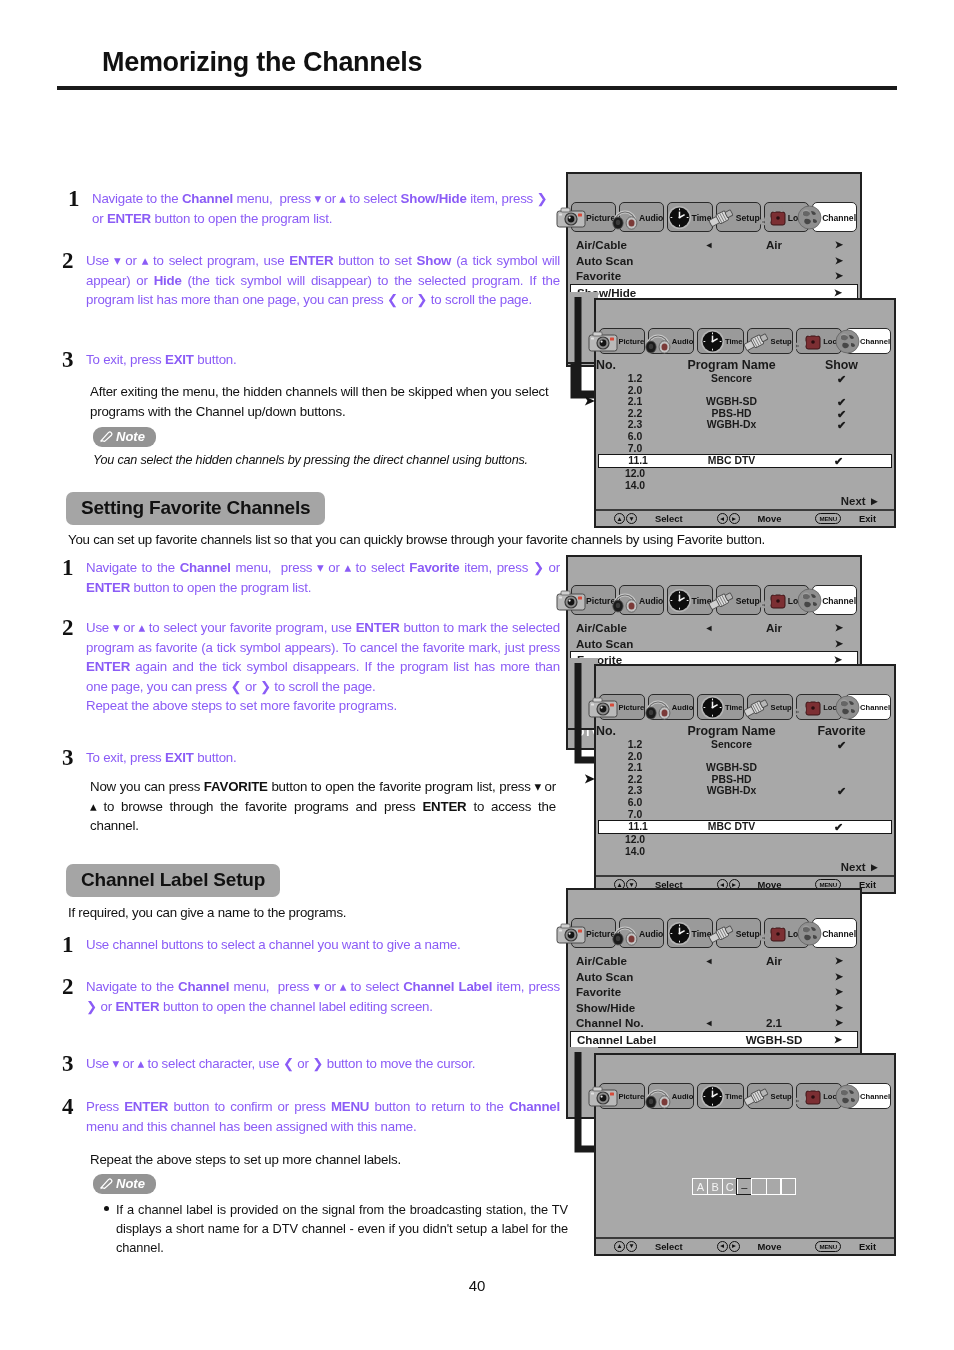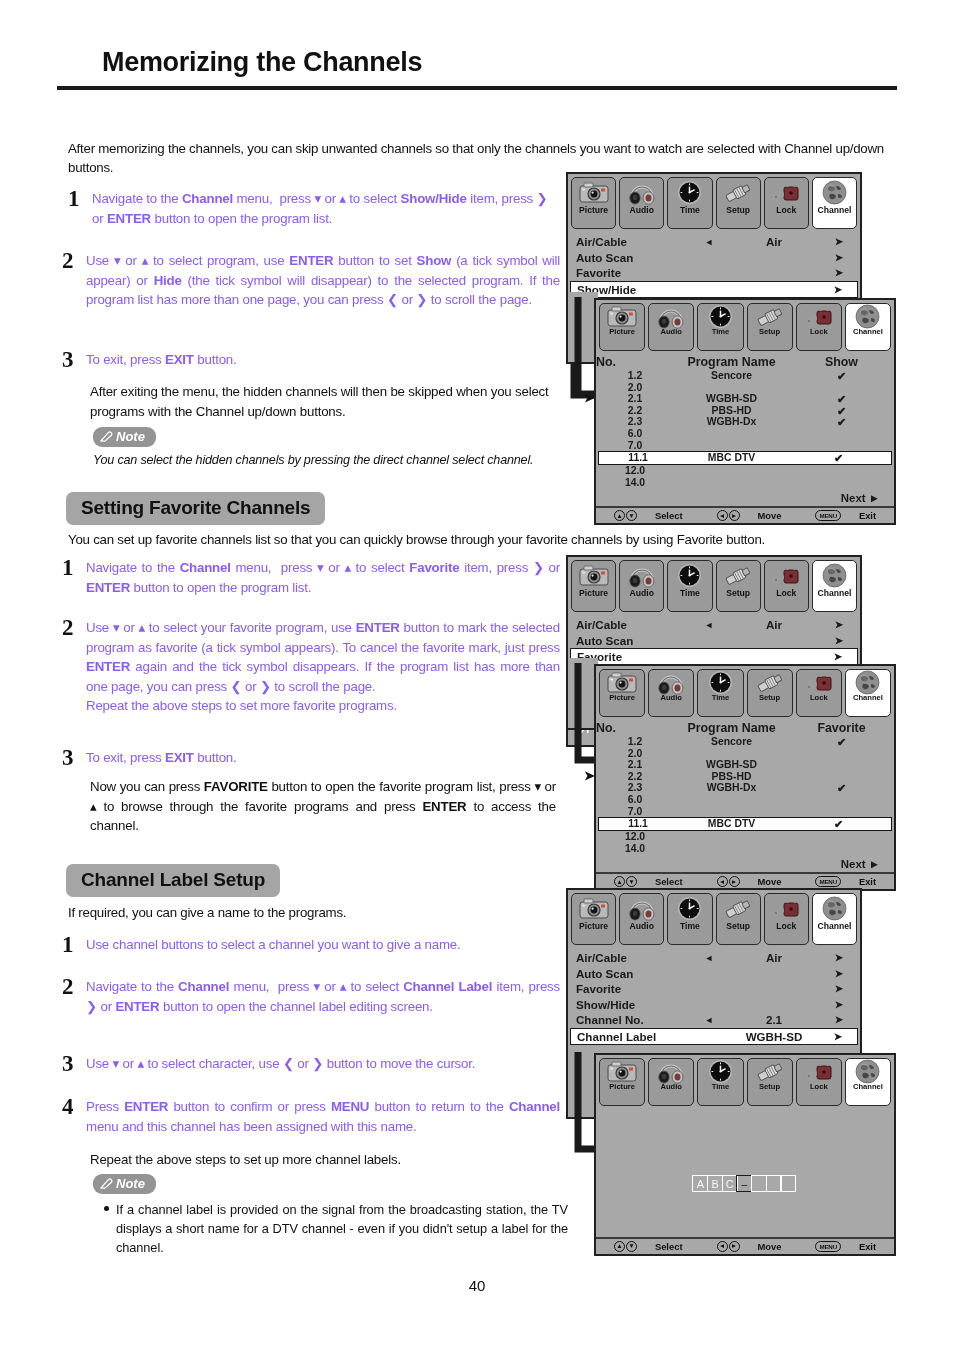--- a/index.html
+++ b/index.html
@@ -99,24 +99,25 @@
   }
   .osd-iconbar {
     display: flex; gap: 3px;
     padding: 3px 3px 2px 3px;
   }
   .osd-icon {
     flex: 1 1 0;
     background: #9a9a9a;
     border: 1.6px solid #2a2a2a;
     border-radius: 5px;
-    display: flex; flex-direction: column;
+    display: flex; flex-direction: row;
     align-items: center; justify-content: flex-end;
-    padding: 2px 0 13px 0;
+    padding: 2px 0 1px 0;
     min-width: 0;
+    margin-top: 25px;
   }
   .osd-icon.active { background: #ffffff; }
   .osd-icon .glyph { height: 25px; display:flex; align-items:center; justify-content:center; }
   .osd-icon .glyph svg { display:block; }
   .osd-icon .cap {
     font-size: 8.6px; font-weight: bold; color: #111;
     line-height: 10px; white-space: nowrap;
   }
   .osd-icon.small .glyph { height: 21px; }
   .osd-icon.small .cap { font-size: 7.6px; }
@@ -232,21 +233,20 @@
 </style>
 </head>
 <body>
 
 <div class="page">
 
   <div class="page-title">Memorizing the Channels</div>
   <div class="title-rule"></div>
 
 
-  <div class="intro" style="left:68px; top:139px; width:830px;">After memorizing the channels, you can skip unwanted channels so that only the channels you want to watch are selected with Channel up/down buttons.</div>
 
   <div class="step" style="left:68px; top:189px; width:490px;">
     <div class="step-num">1</div>
     <div class="step-body" style="width:466px;">Navigate to the <b>Channel</b> menu,&nbsp; press <span class="arrow-ch">▾</span> or <span class="arrow-ch">▴</span> to select <b>Show/Hide</b> item, press <span class="arrow-ch">❯</span> or <b>ENTER</b> button to open the program list.</div>
   </div>
 
   <div class="step" style="left:62px; top:251px; width:500px;">
     <div class="step-num">2</div>
     <div class="step-body justify" style="width:474px;">Use <span class="arrow-ch">▾</span> or <span class="arrow-ch">▴</span> to select program, use <b>ENTER</b> button to set <b>Show</b> (a tick symbol will appear) or <b>Hide</b> (the tick symbol will disappear) to the selected program. If the program list has more than one page, you can press <span class="arrow-ch">❮</span> or <span class="arrow-ch">❯</span> to scroll the page.</div>
   </div>
@@ -261,21 +261,21 @@
   <div class="note-badge" style="left:93px; top:427px;">
     <span>
       <svg width="14" height="13" viewBox="0 0 14 13">
         <path d="M2.2 10.6 L9.6 2.4 A2 2 0 0 1 12.4 5.2 L5.6 11.4 Z" fill="none" stroke="#ffffff" stroke-width="1.3"></path>
         <path d="M2.2 10.6 L1.2 12.2 L3.2 11.6 Z" fill="#ffffff"></path>
       </svg>
     </span>
     <span>Note</span>
   </div>
 
-  <div class="note-text" style="left:93px; top:452px; width:500px;">You can select the hidden channels by pressing the direct channel select channel.</div>
+  <div class="note-text" style="left:93px; top:452px; width:500px;">You can select the hidden channels by pressing the direct channel using buttons.</div>
 
   <div class="osd" style="left:566px; top:172px; width:296px;">
     <div class="osd-iconbar">
         <div class="osd-icon">
           <div class="glyph">
             <svg width="30" height="23" viewBox="0 0 30 23">
       <rect x="1" y="5" width="28" height="16" rx="2.5" fill="#b9b9b9" stroke="#4a4a4a" stroke-width="1"></rect>
       <rect x="5" y="2" width="9" height="4" rx="1" fill="#cfcfcf" stroke="#5a5a5a" stroke-width="0.8"></rect>
       <circle cx="15" cy="13" r="6" fill="#8d8d8d" stroke="#3a3a3a" stroke-width="1.2"></circle>
       <circle cx="15" cy="13" r="3.4" fill="#141414"></circle>

